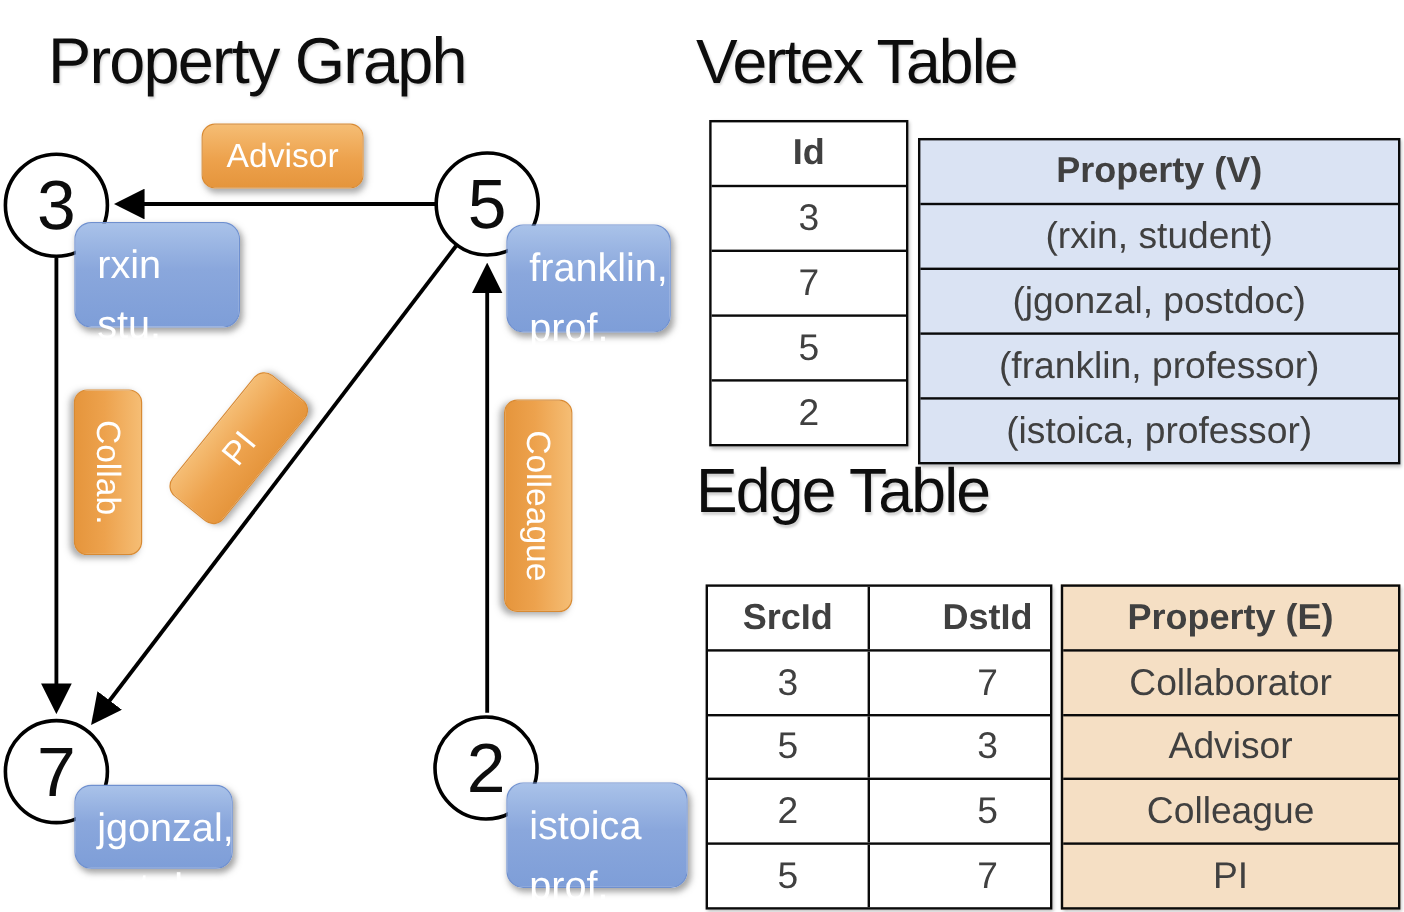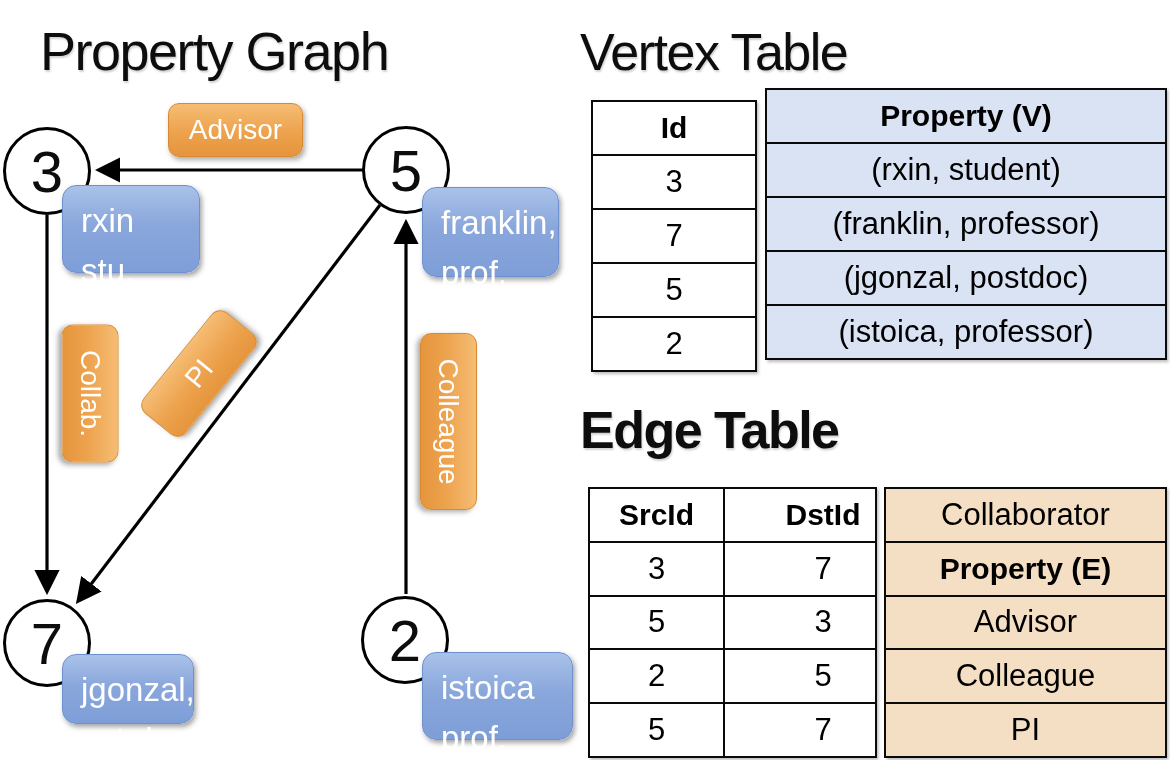--- a/index.html
+++ b/index.html
@@ -12,21 +12,21 @@
   }
   
   .big-title {
     position:absolute; 
     font-size:52px; font-weight:400; letter-spacing:-1.5px; color:#0d0d0d;
     text-shadow:1px 2px 2px rgba(0,0,0,0.18);
     white-space:nowrap;
   }
   #title-graph  { left:40px;  top:20px; width:500px; font-size:54px; }
   #title-vertex { left:580px; top:22px; width:590px; }
-  #title-edge   { left:580px; top:400px; width:590px;font-weight:bold; }
+  #title-edge   { left:580px; top:380px; width:590px; }
 
   
   #edges-svg { position:absolute; left:0; top:0; pointer-events:none; }
 
   .node {
     position:absolute; width:88px; height:88px;
     border:3.5px solid #000; border-radius:50%;
     background:#fff; display:flex; align-items:center; justify-content:center;
     font-size:58px; font-weight:400; color:#0d0d0d; z-index:3;
   }
@@ -63,33 +63,33 @@
   #elabel-pi        { left:134px;   top:346px;   width:130px; height:55px; transform:rotate(-51deg); }
 
   
   .tbox {
     position:absolute; display:flex; flex-direction:column;
     border:2.5px solid #0a0a0a; background:#fff;
     box-shadow:1.5px 2px 3px rgba(0,0,0,0.28);
   }
   .tbox .trow {
     flex:1; display:flex; align-items:center; justify-content:center;
-    font-size:31px; color:#000000;
+    font-size:31px; color:#404040;
   }
   .tbox .trow + .trow { border-top:2.2px solid #0a0a0a; }
   .tbox .thead { font-weight:700; font-size:30px; }
   .cell-split { display:flex; width:100%; height:100%;gap:34px; }
   .cell-split .cell {
     display:flex; align-items:center; justify-content:center; height:100%;
   }
   .cell-split .cell:first-child { border-right:2.2px solid #0a0a0a; }
 
   
   #vt-idcol   { left:591px; top:100px; width:166px; height:272px; }
-  #vt-propcol { left:765px; top:88px; width:402px; height:272px; background:#dae3f3; }
+  #vt-propcol { left:765px; top:115px; width:402px; height:272px; background:#dae3f3; }
 
   
   #et-idcols  { left:588px; top:487px; width:289px; height:271px; }
   #et-idcols .cell:first-child { width:135px; }
   #et-idcols .cell:last-child  { flex:1;margin-left:12px; }
   #et-propcol { left:884px; top:487px; width:283px; height:271px; background:#f5dfc4; }
 </style>
 </head>
 <body>
 
@@ -162,22 +162,22 @@
     <div class="trow thead">Id</div>
     <div class="trow">3</div>
     <div class="trow">7</div>
     <div class="trow">5</div>
     <div class="trow">2</div>
   </div>
 
   <div id="vt-propcol" class="tbox">
     <div class="trow thead">Property (V)</div>
     <div class="trow">(rxin, student)</div>
+    <div class="trow">(jgonzal, postdoc)</div>
     <div class="trow">(franklin, professor)</div>
-    <div class="trow">(jgonzal, postdoc)</div>
     <div class="trow">(istoica, professor)</div>
   </div>
 
   <div id="title-edge" class="big-title">Edge Table</div>
 
   <div id="et-idcols" class="tbox">
     <div class="trow thead">
       <div class="cell-split">
         <div class="cell">SrcId</div>
         <div class="cell">DstId</div>
@@ -203,20 +203,20 @@
     </div>
     <div class="trow">
       <div class="cell-split">
         <div class="cell">5</div>
         <div class="cell">7</div>
       </div>
     </div>
   </div>
 
   <div id="et-propcol" class="tbox">
+    <div class="trow thead">Property (E)</div>
     <div class="trow">Collaborator</div>
-    <div class="trow thead">Property (E)</div>
     <div class="trow">Advisor</div>
     <div class="trow">Colleague</div>
     <div class="trow">PI</div>
   </div>
 
 </div>
 
 </body></html>

